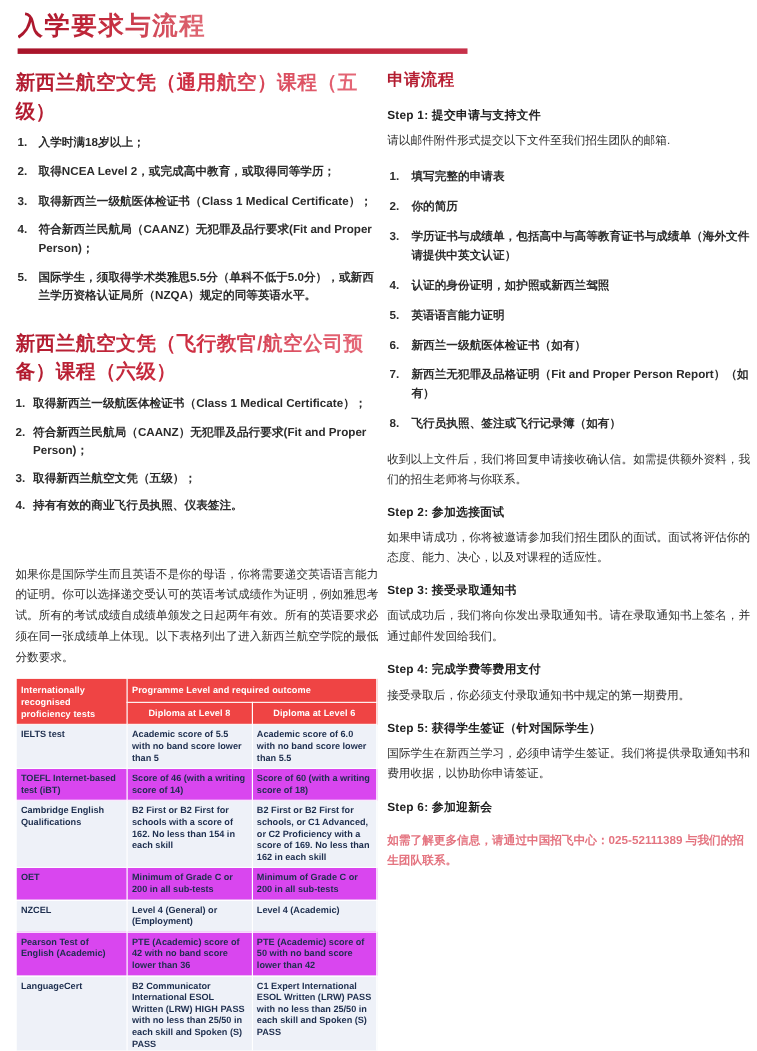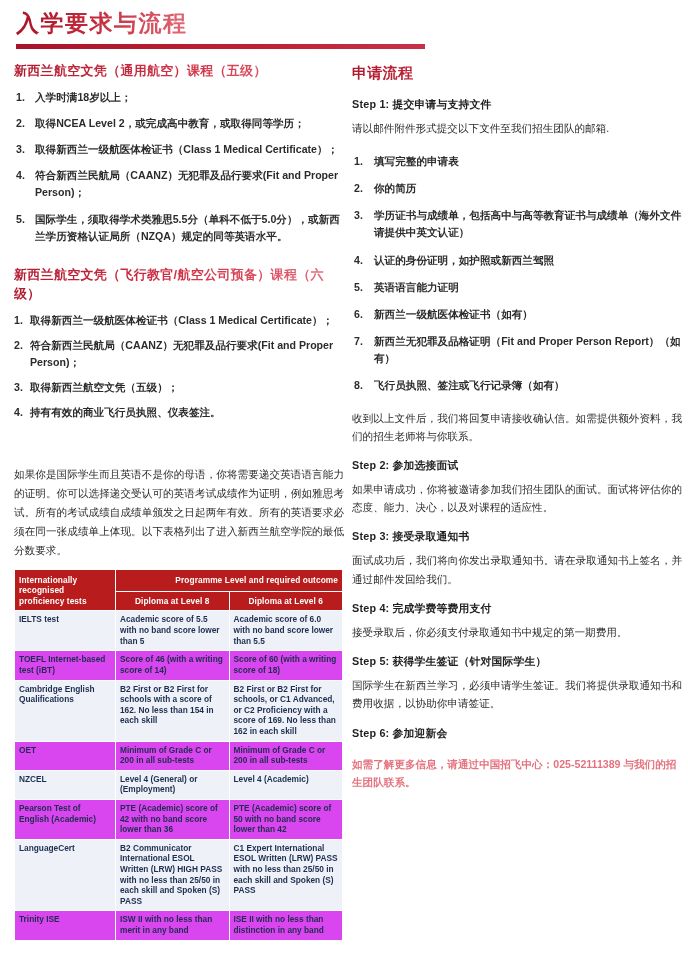--- a/index.html
+++ b/index.html
@@ -39,21 +39,21 @@
   
   .col {
     position: absolute;
     top: 62px;
   }
   .col-left  { left: 14px;  width: 330px; }
   .col-right { left: 352px; width: 330px; }
 
   
   .sec-head {
-    font-size: 13px;
+    font-size: 18px;
     font-weight: bold;
     line-height: 1.45;
     letter-spacing: 0.3px;
     background: linear-gradient(95deg, #b01a2e 0%, #cf3044 50%, #e8707f 100%);
     -webkit-background-clip: text;
     background-clip: text;
     color: transparent;
     -webkit-text-fill-color: transparent;
     margin: 0 0 8px 0;
   }
@@ -131,26 +131,26 @@
   }
   table.scores th, table.scores td {
     border: 1px solid #ffffff;
     vertical-align: top;
     padding: 3px 4px 4px 4px;
     font-size: 8.3px;
     line-height: 1.28;
     font-weight: bold;
   }
   table.scores thead th {
-    background: #b91c1c;
+    background: #ef4444;
     color: #ffffff;
     letter-spacing: 0.1px;
   }
   table.scores thead th.grp {
-    text-align: right;
+    text-align: left;
     padding-top: 5px;
     padding-bottom: 5px;
   }
   table.scores thead th.sub {
     text-align: center;
     padding-top: 4px;
     padding-bottom: 4px;
   }
   table.scores thead th.rowhead {
     text-align: left;

